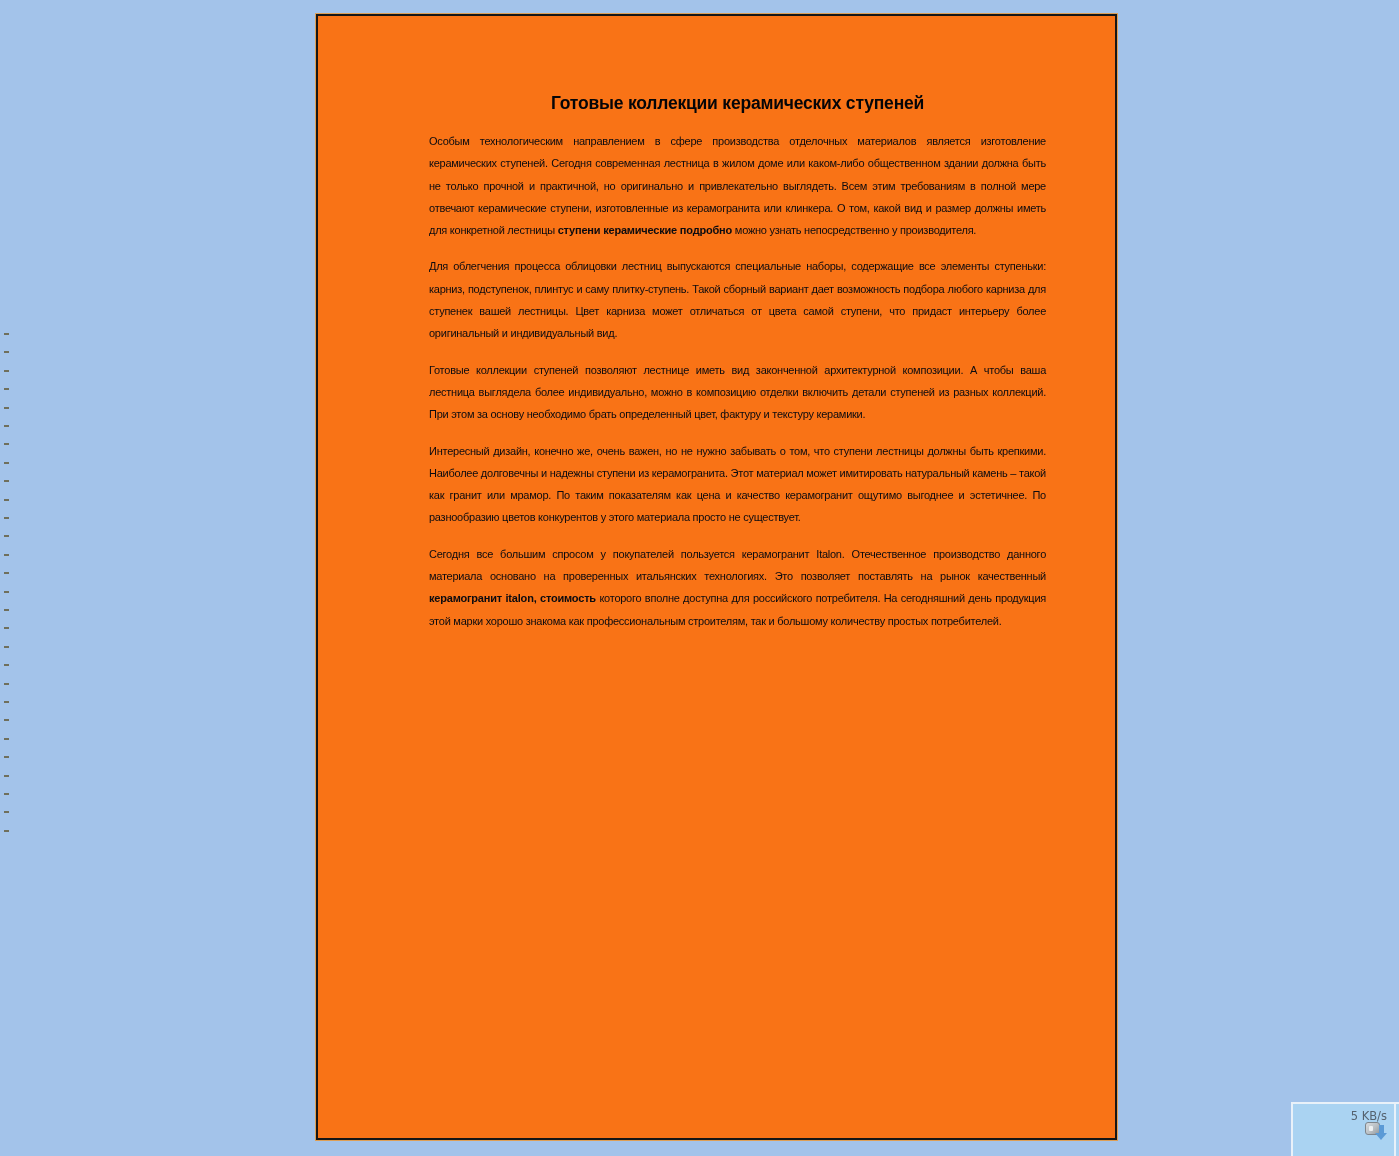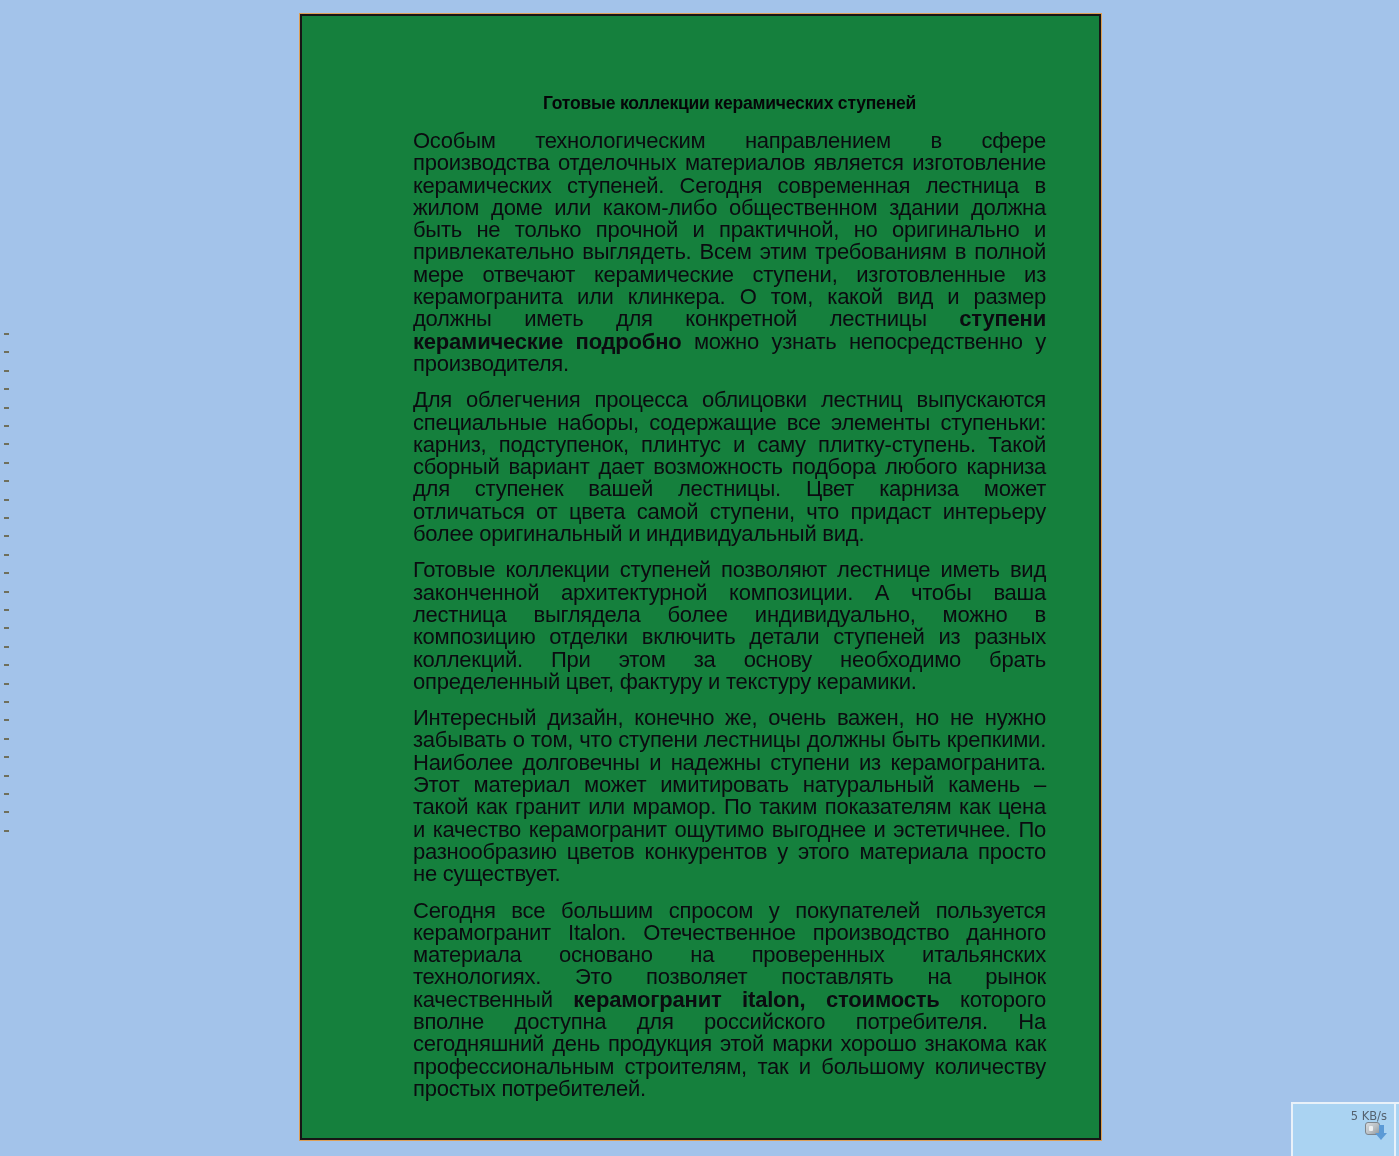--- a/index.html
+++ b/index.html
@@ -6,40 +6,40 @@
   html, body { width: 1399px; height: 1156px; overflow: hidden; }
   body {
     position: relative;
     background: #a3c3ea;
     font-family: "Liberation Sans", sans-serif;
   }
 
   
   .page {
     position: absolute;
-    left: 300px;
+    left: 316px;
     top: 14px;
     width: 801px;
     height: 1126px;
-    background: #15803d;
+    background: #f97316;
     border: 2px solid #161616;
     outline: 1px solid #de9f55;
-    padding: 76px 53px 0 111px;
+    padding: 76px 69px 0 111px;
   }
   .doc-title {
     font-size: 17.5px;
     line-height: 22px;
     font-weight: bold;
     text-align: center;
     color: #050508;
     letter-spacing: -0.2px;
     margin-bottom: 16px;
   }
   .para {
-    font-size: 22px;
+    font-size: 11px;
     line-height: 22.3px;
     text-align: justify;
     color: #0b0b10;
     letter-spacing: -0.25px;
     margin-bottom: 14px;
   }
   .para b { letter-spacing: -0.2px; }
 
   
   .edge-dashes { position: absolute; left: 0; top: 0; width: 12px; height: 1156px; }

